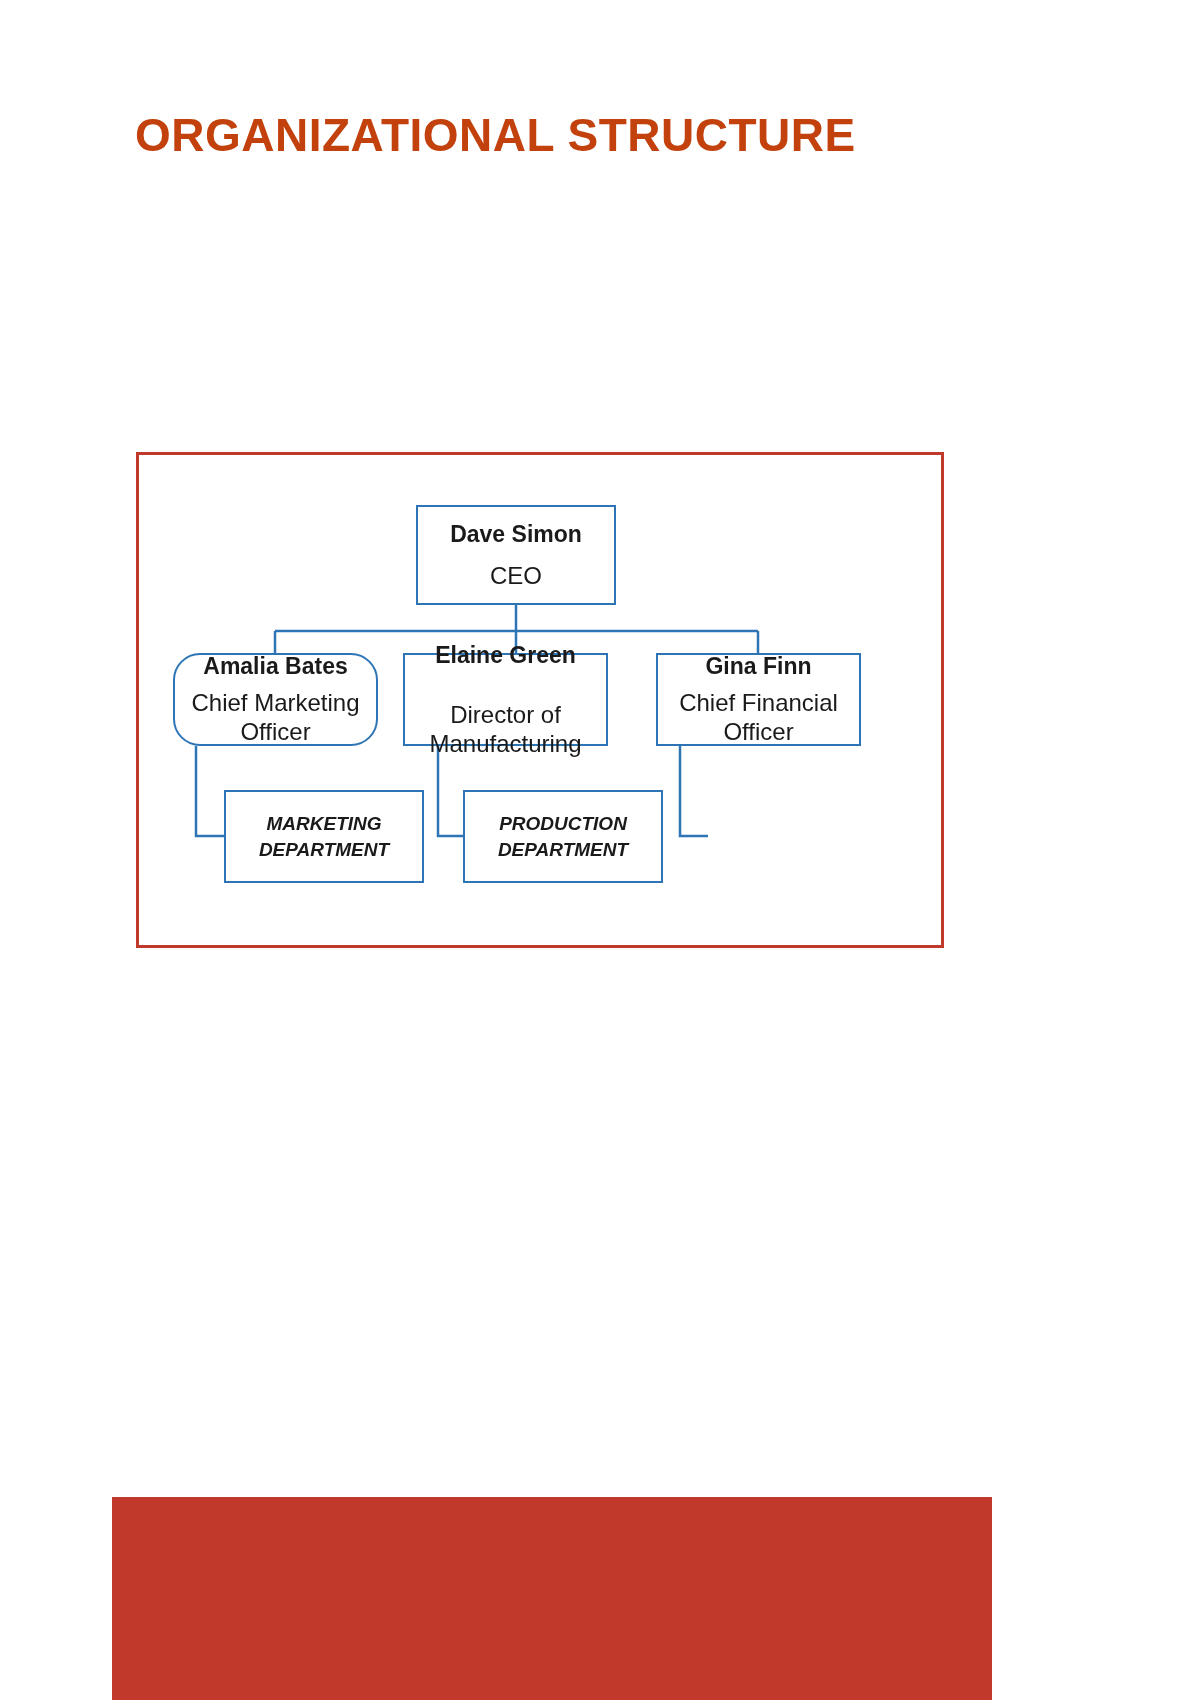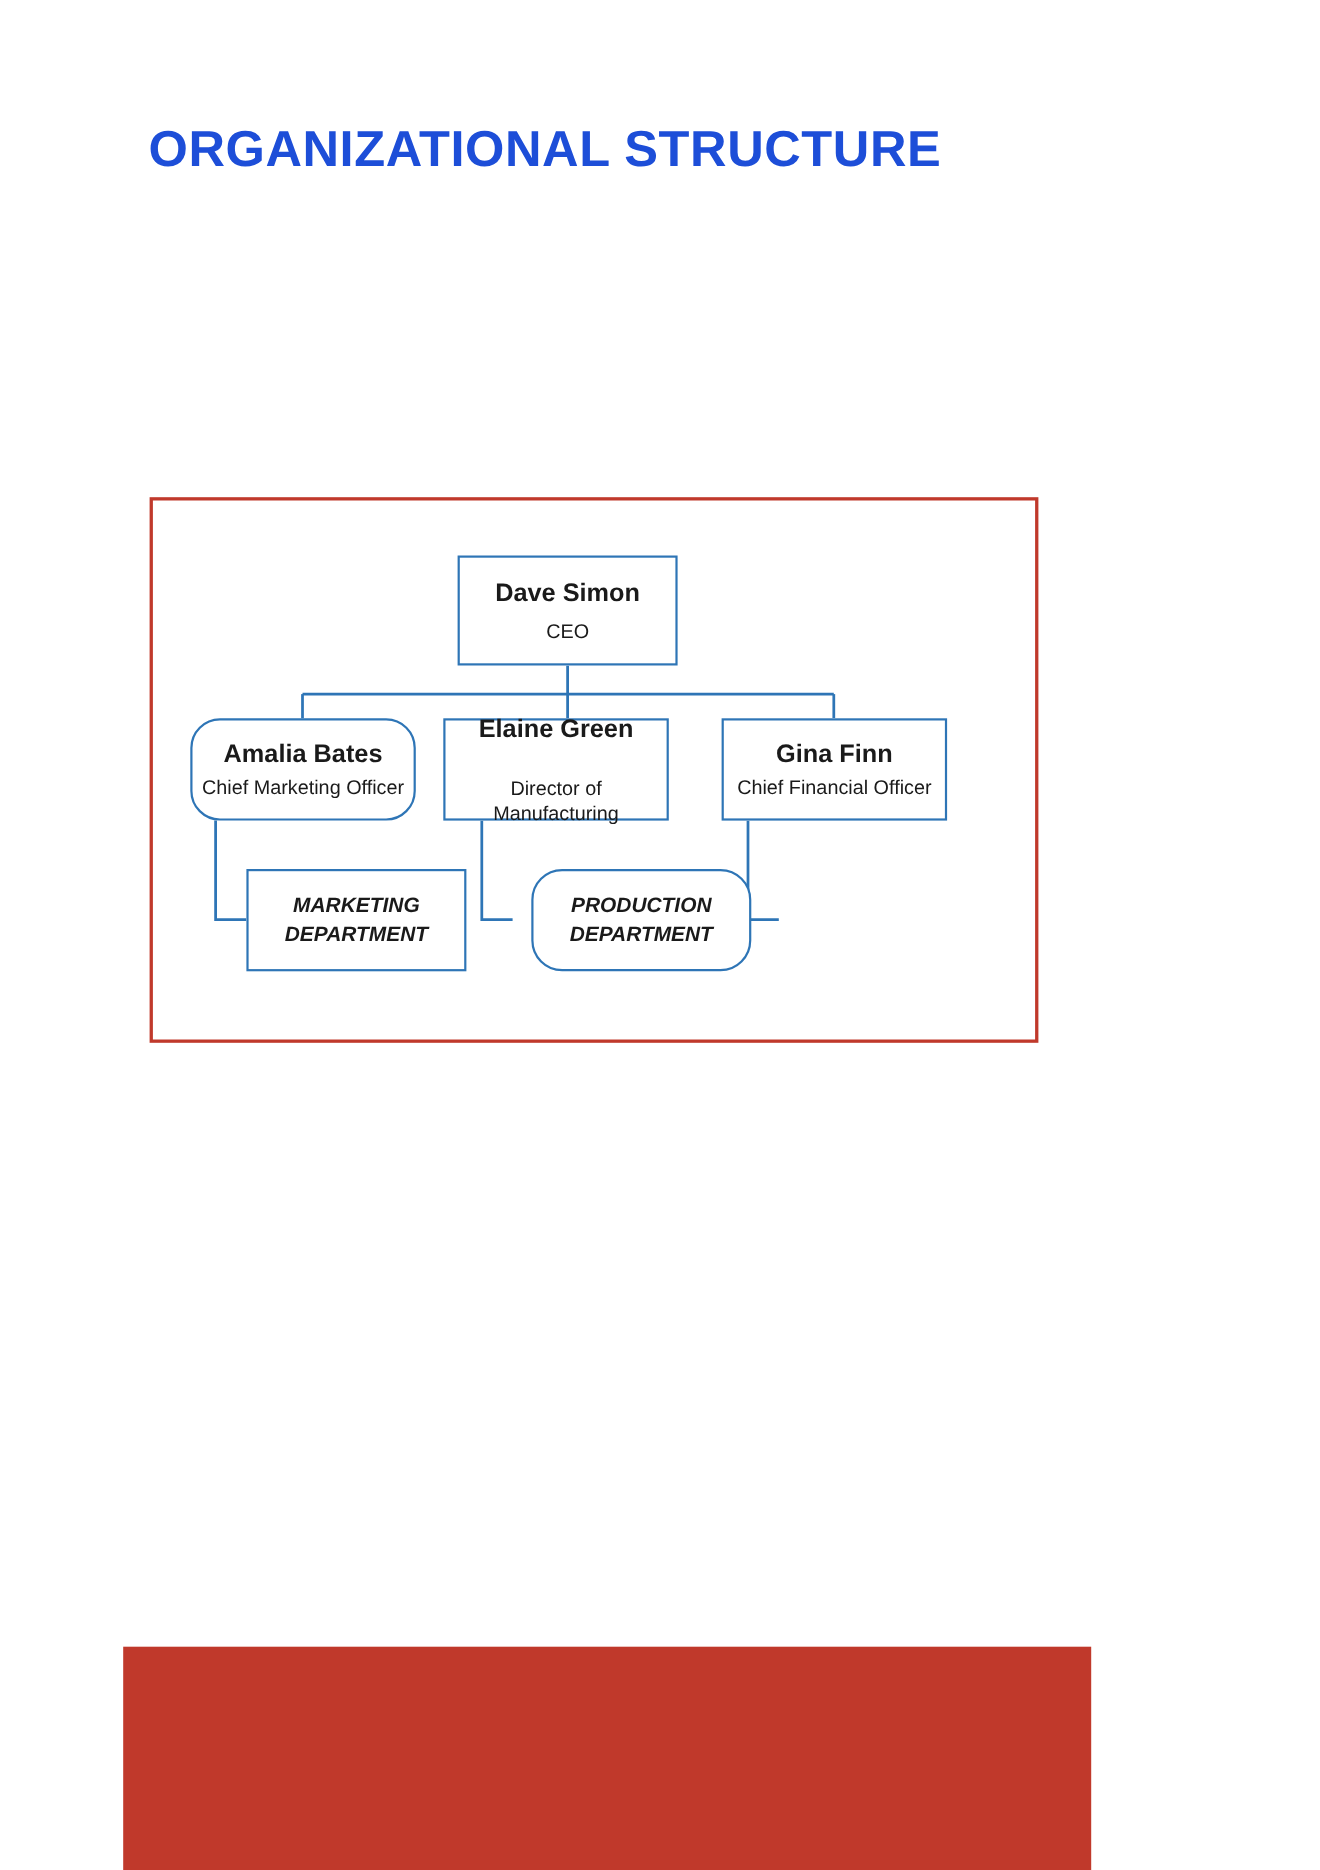--- a/index.html
+++ b/index.html
@@ -17,21 +17,21 @@
   }
 
   
   .page-title {
     position: absolute;
     left: 135px;
     top: 108px;
     font-size: 46px;
     font-weight: bold;
     letter-spacing: 0.5px;
-    color: #1d4ed8;
+    color: #c2410c;
     white-space: nowrap;
   }
 
   
   .chart-frame {
     position: absolute;
     left: 136px;
     top: 452px;
     width: 808px;
     height: 496px;
@@ -72,21 +72,21 @@
     color: #1a1a1a;
   }
   .node .name {
     font-weight: bold;
     font-size: 23px;
     line-height: 1.25;
     margin-bottom: 7px;
   }
   .node .role {
     font-weight: normal;
-    font-size: 18px;
+    font-size: 24px;
     line-height: 1.22;
     padding: 0 6px;
   }
 
   
   .node-ceo {
     left: 277px;
     top: 50px;
     width: 200px;
     height: 100px;
@@ -106,21 +106,21 @@
     height: 93px;
   }
   .node-dept .name {
     font-weight: bold;
     font-size: 19px;
     line-height: 1.35;
     margin-bottom: 0;
     font-style: italic;
   }
   .node-dept-1 { left: 85px; }
-  .node-dept-2 { left: 344px; border-radius: 28px; }
+  .node-dept-2 { left: 324px; }
   .node-dept-3 { left: 569px; }
 
   
   .bottom-bar {
     position: absolute;
     left: 112px;
     top: 1497px;
     width: 880px;
     height: 203px;
     background: #C0392B;

